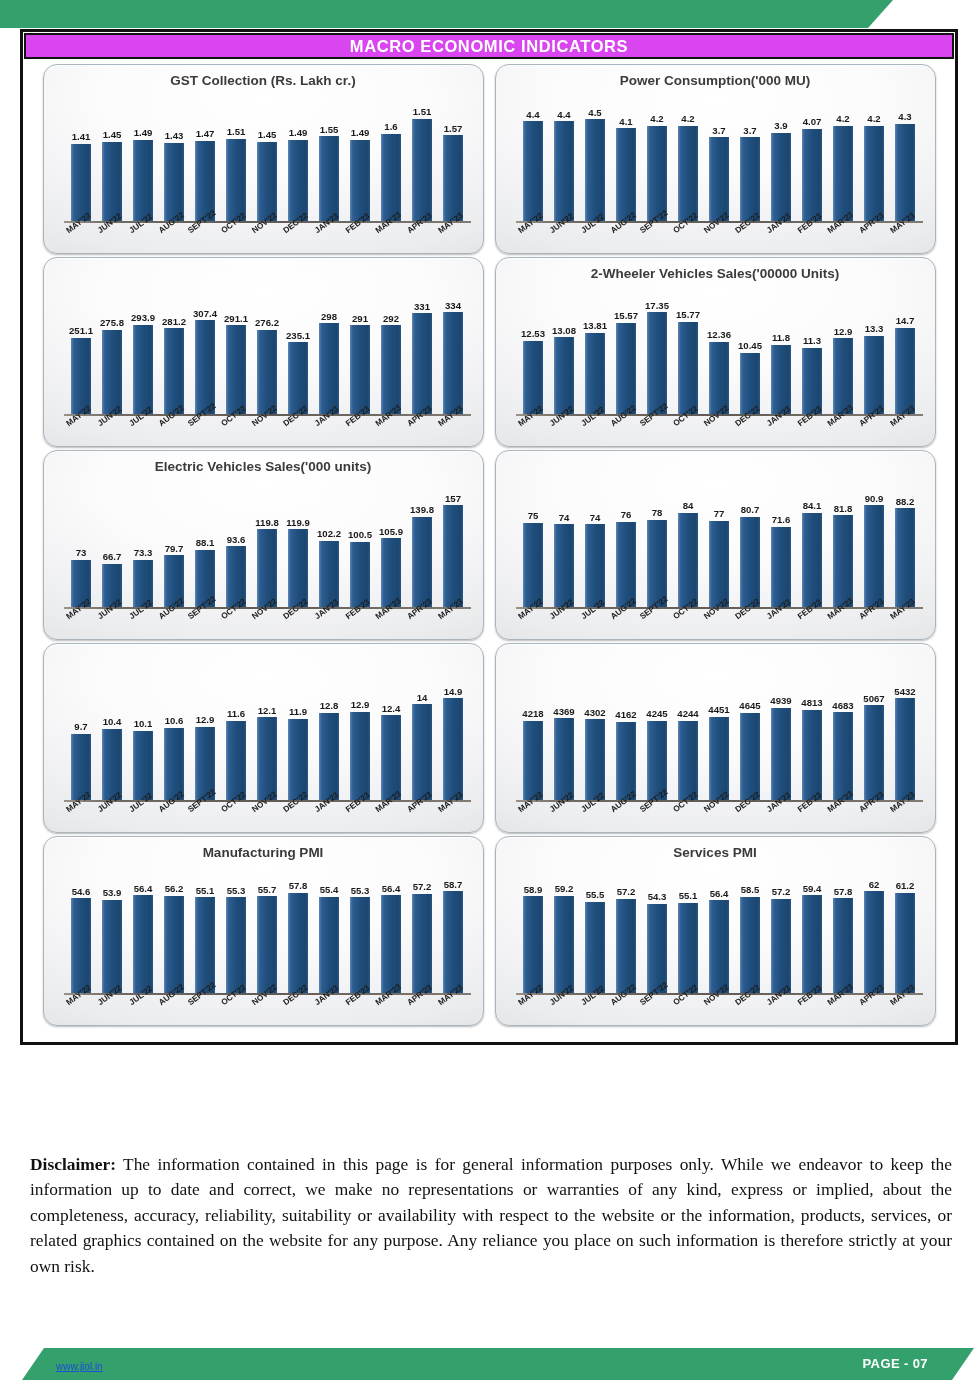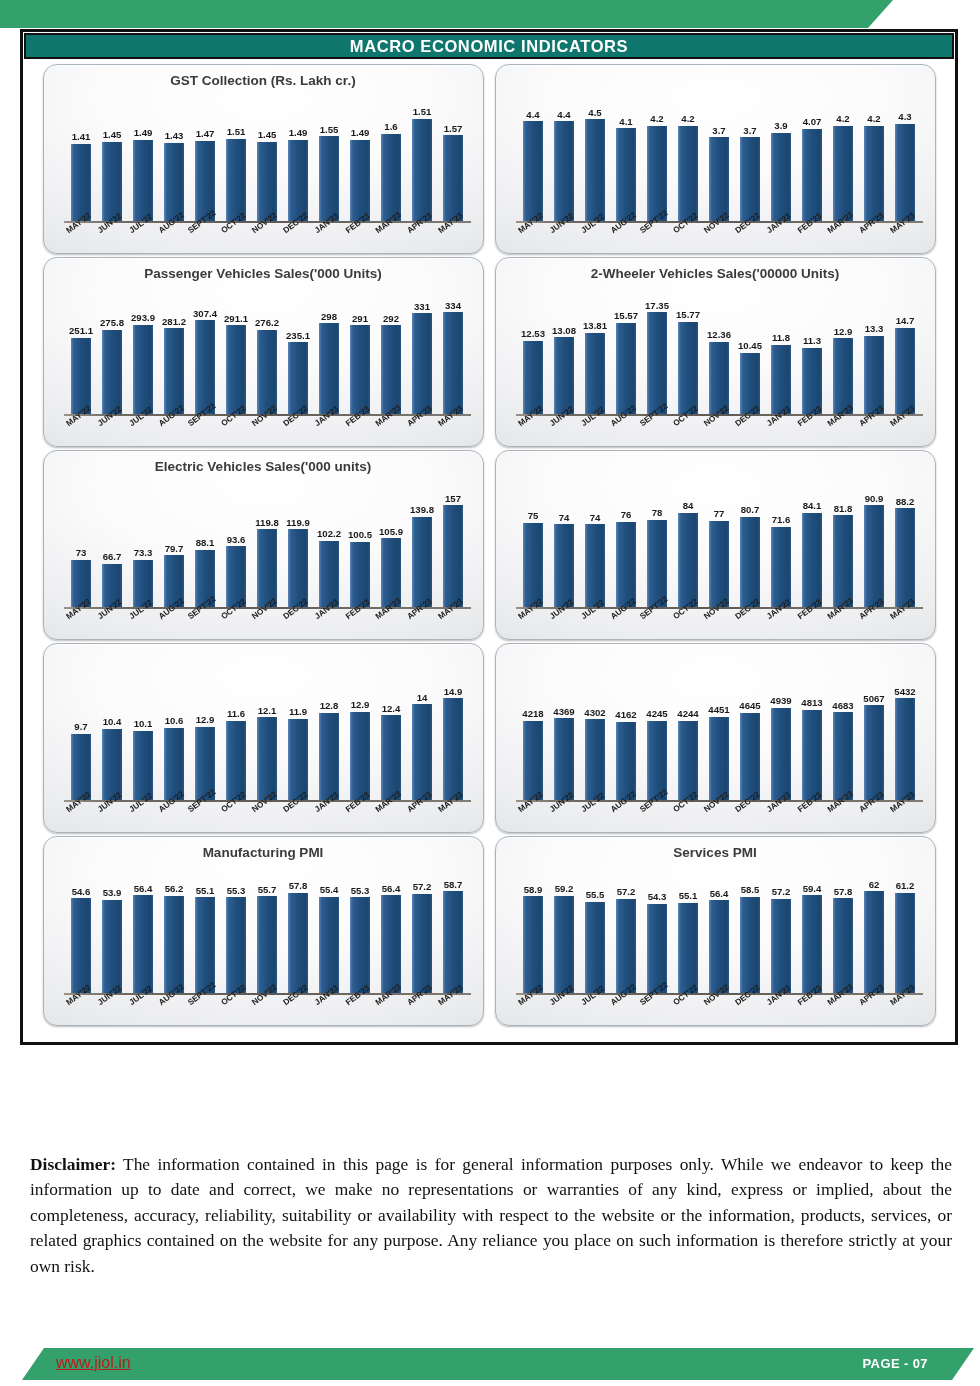--- a/index.html
+++ b/index.html
@@ -14,21 +14,21 @@
     background:#34a06b;
     clip-path:polygon(0 0, 893px 0, 868px 28px, 0 28px);
   }
   
   .frame{
     position:absolute;left:20px;top:29px;width:938px;height:1016px;
     border:3px solid #111111;background:#ffffff;box-sizing:border-box;
   }
   .title-bar{
     position:absolute;left:24px;top:33px;width:930px;height:26px;
-    background:#0f766e;border:2px solid #111111;box-sizing:border-box;
+    background:#d946ef;border:2px solid #111111;box-sizing:border-box;
     display:flex;align-items:center;justify-content:center;
   }
   .title-bar .title-text{
     color:#ffffff;font-size:16.5px;font-weight:700;letter-spacing:.6px;
     font-family:"Liberation Sans", sans-serif;
   }
   
   .grid{
     position:absolute;left:24px;top:64px;width:930px;height:976px;
     display:grid;grid-template-columns:441px 441px;gap:3px 11px;
@@ -91,22 +91,22 @@
   
   .footer{
     position:absolute;left:0;bottom:0;width:980px;height:46px;
   }
   .footer-bar{
     position:absolute;left:22px;bottom:6px;width:952px;height:32px;
     background:#34a06b;
     clip-path:polygon(22px 0, 952px 0, 930px 32px, 0 32px);
   }
   .footer-url{
-    position:absolute;left:56px;bottom:14px;color:#b91c1c;
-    font-size:16px;font-family:"Liberation Sans", sans-serif;text-decoration:underline;
+    position:absolute;left:56px;bottom:14px;color:#1d4ed8;
+    font-size:10px;font-family:"Liberation Sans", sans-serif;text-decoration:underline;
   }
   .footer-page{
     position:absolute;right:52px;bottom:15px;color:#ffffff;
     font-size:13px;font-weight:700;letter-spacing:.4px;
     font-family:"Liberation Sans", sans-serif;
   }
 </style>
 </head>
 <body>
 
@@ -212,20 +212,21 @@
         </div>
         <div class="xcell">
           <span class="xlabel">APR'23</span>
         </div>
         <div class="xcell">
           <span class="xlabel">MAY'23</span>
         </div>
       </div>
     </div>
     <div class="card">
+      <div class="card-title">Power Consumption('000 MU)</div>
       <div class="plot">
         <div class="col">
           <div class="vlabel">4.4</div>
           <div class="bar" style="height: 99.5556px;"></div>
         </div>
         <div class="col">
           <div class="vlabel">4.4</div>
           <div class="bar" style="height: 99.5556px;"></div>
         </div>
         <div class="col">
@@ -310,21 +311,20 @@
         </div>
         <div class="xcell">
           <span class="xlabel">APR'23</span>
         </div>
         <div class="xcell">
           <span class="xlabel">MAY'23</span>
         </div>
       </div>
     </div>
     <div class="card">
-      <div class="card-title">Passenger Vehicles Sales('000 Units)</div>
       <div class="plot">
         <div class="col">
           <div class="vlabel">251.1</div>
           <div class="bar" style="height: 76.4217px;"></div>
         </div>
         <div class="col">
           <div class="vlabel">275.8</div>
           <div class="bar" style="height: 83.9391px;"></div>
         </div>
         <div class="col">

